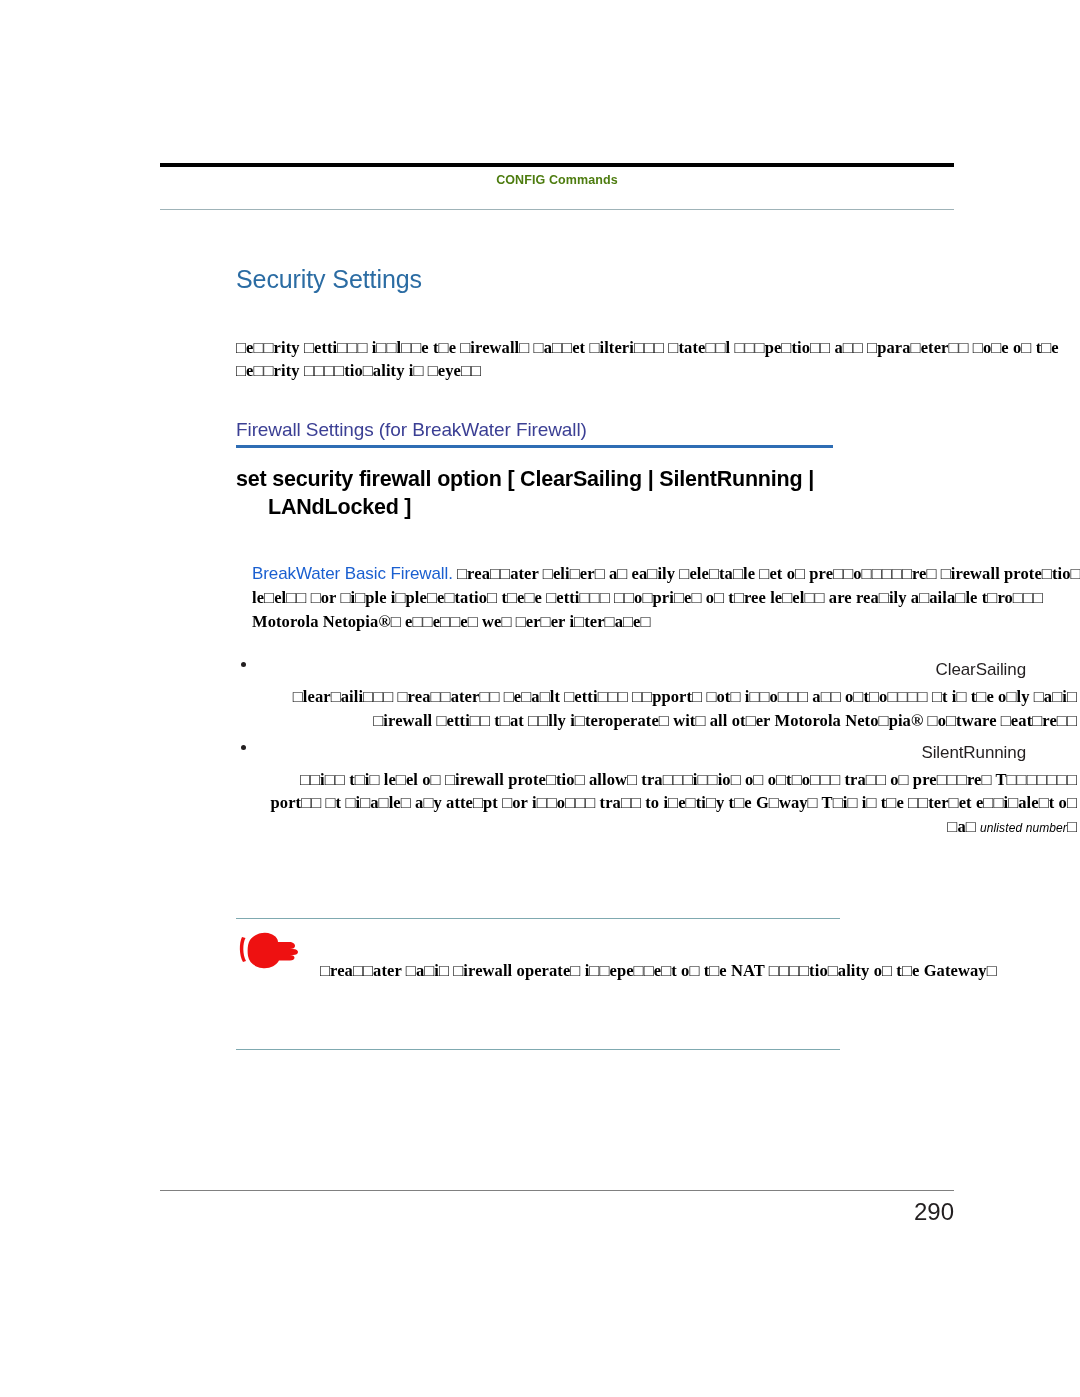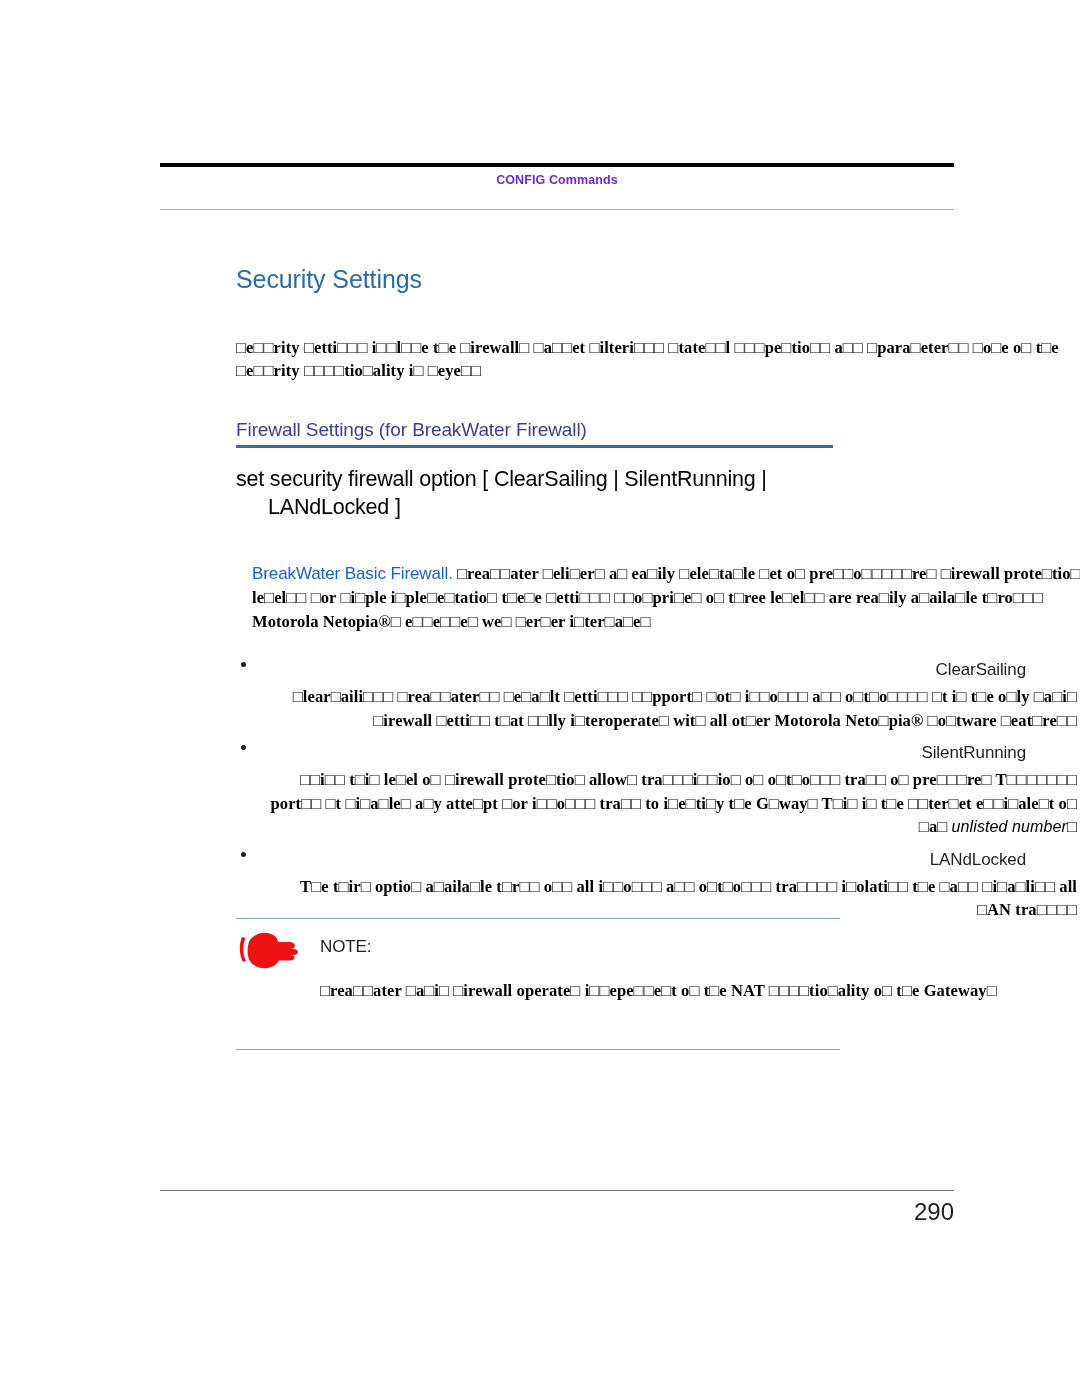--- a/index.html
+++ b/index.html
@@ -34,21 +34,21 @@
   }
   .header-text {
     position: absolute;
     left: 160px;
     top: 173px;
     width: 794px;
     text-align: center;
     font-family: "Liberation Sans", sans-serif;
     font-size: 12.5px;
     font-weight: bold;
-    color: #6d28d9;
+    color: #4d7c0f;
     letter-spacing: 0.1px;
   }
   .header-rule-bottom {
     position: absolute;
     left: 160px;
     top: 209px;
     width: 794px;
     height: 1px;
     background: #9fb3b8;
   }
@@ -100,21 +100,21 @@
     width: 597px;
     height: 3px;
     background: #2e6db4;
   }
 
   h3.cmd-syntax {
     margin: 0;
     padding-top: 18px;
     font-family: "Liberation Sans", sans-serif;
     font-size: 21.5px;
-    font-weight: normal;
+    font-weight: bold;
     color: #000000;
     line-height: 1.30;
     letter-spacing: -0.2px;
     width: 800px;
   }
   h3.cmd-syntax .cont {
     display: block;
     padding-left: 32px;
   }
 
@@ -166,21 +166,21 @@
   }
   .opt-desc {
     margin: 0;
     padding-top: 5px;
     width: 815px;
   }
   .ital-sans {
     font-family: "Liberation Sans", sans-serif;
     font-style: italic;
     font-weight: normal;
-    font-size: 16px;
+    font-size: 12px;
   }
 
   
   .note-block {
     position: absolute;
     left: 236px;
     top: 918px;
     width: 604px;
   }
   .note-rule {
@@ -259,37 +259,31 @@
       <li>
         <span class="bullet"></span>
         <span class="opt-name">ClearSailing</span>
         <p class="body-serif opt-desc"><span>□lear□aili□□□ □rea□□ater□□ □e□a□lt □etti□□□ □□pport□ □ot□ i□□o□□□ a□□ o□t□o□□□□ □t i□ t□e o□ly □a□i□ □irewall □etti□□ t□at □□lly i□teroperate□ wit□ all ot□er Motorola Neto□pia® □o□tware □eat□re□□</span><span class="ital-sans"></span><span></span></p>
       </li>
       <li>
         <span class="bullet"></span>
         <span class="opt-name">SilentRunning</span>
         <p class="body-serif opt-desc"><span>□□i□□ t□i□ le□el o□ □irewall prote□tio□ allow□ tra□□□i□□io□ o□ o□t□o□□□ tra□□ o□ pre□□□re□ T□□□□□□□ port□□ □t □i□a□le□ a□y atte□pt □or i□□o□□□ tra□□ to i□e□ti□y t□e G□way□ T□i□ i□ t□e □□ter□et e□□i□ale□t o□ □a□ </span><span class="ital-sans">unlisted number</span><span>□</span></p>
       </li>
-      <li>
-        <span class="bullet"></span>
-        <span class="opt-name">LANdLocked</span>
-        <p class="body-serif opt-desc"><span>T□e t□ir□ optio□ a□aila□le t□r□□ o□□ all i□□o□□□ a□□ o□t□o□□□ tra□□□□ i□olati□□ t□e □a□□ □i□a□li□□ all □AN tra□□□□</span><span class="ital-sans"></span><span></span></p>
-      </li>
     </ul>
 
   </div>
 
   <div class="note-block">
     <div class="note-rule"></div>
     <div class="note-inner">
       <svg class="note-hand" viewBox="0 0 66 44" aria-hidden="true">
         <path d="M4 10 C1 16 1 28 5 35 L8 34 C4.5 27.5 4.5 16.5 7.5 11 Z" fill="#ee1111"></path>
         <path d="M12 13 C16 7 26 4 33 7 C38 9 40 12 40 15 L51 15 C55 15 57 17 57 19 C57 21 55 22 52 22 L43 22 L55 22 C58.5 22 60 23.5 60 25 C60 26.8 58 28 55 28 L44 28 L52 28 C55 28 56.5 29.3 56.5 30.8 C56.5 32.4 54.8 33.5 52 33.5 L41 33.5 C38 39 31 42 24 41 C16 40 11 35 10 29 C9.2 23.5 9.5 17 12 13 Z" fill="#ee1111"></path>
       </svg>
-      <p class="note-label">NOTE:</p>
       <p class="body-serif note-text">□rea□□ater □a□i□ □irewall operate□ i□□epe□□e□t o□ t□e NAT □□□□tio□ality o□ t□e Gateway□</p>
     </div>
     <div class="note-rule"></div>
   </div>
 
   <div class="footer-rule"></div>
   <div class="folio">290</div>
 
 </div>
 

